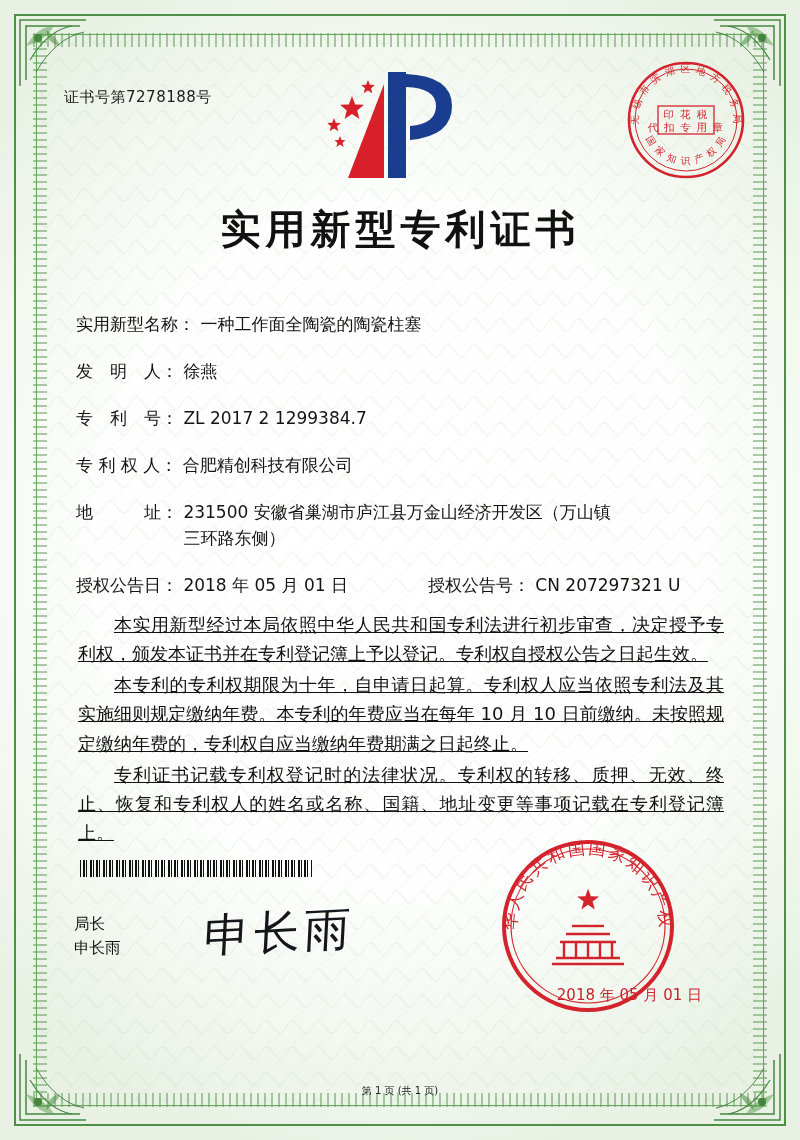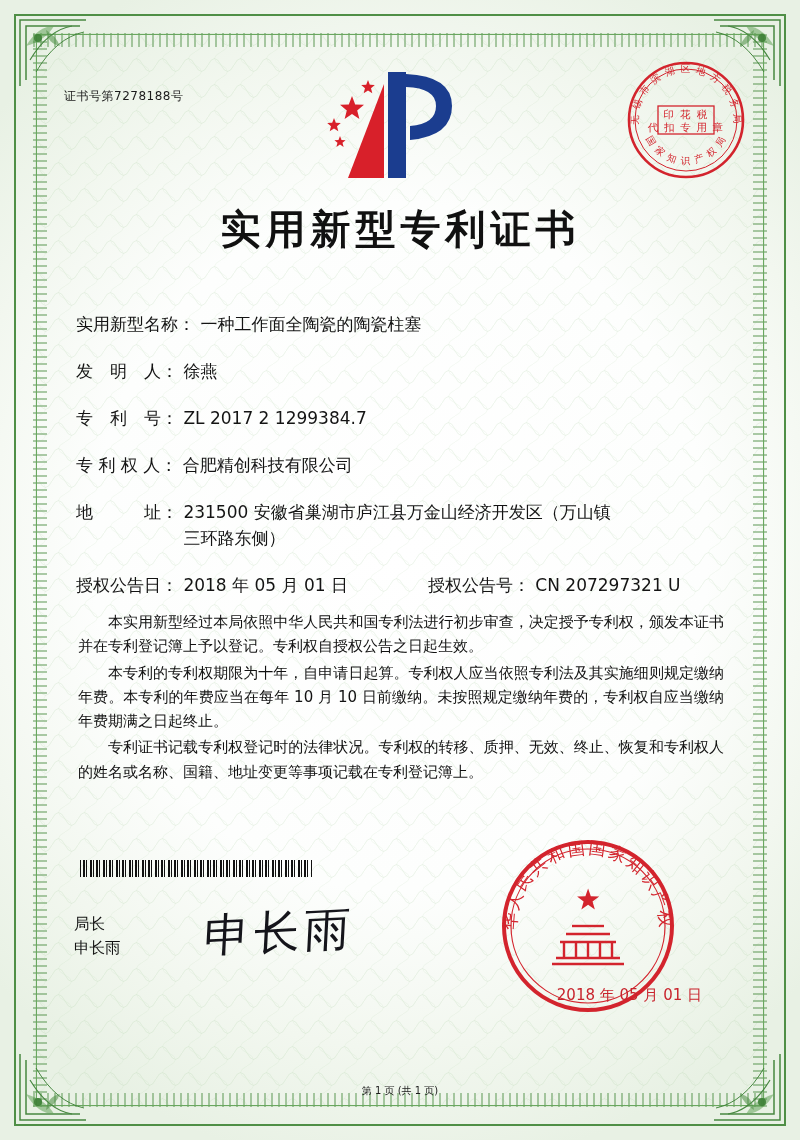--- a/index.html
+++ b/index.html
@@ -63,21 +63,21 @@
 
   
   .content {
     position: absolute;
     left: 54px; top: 50px; right: 54px; bottom: 48px;
   }
   .cert-no {
     position: absolute;
     left: 10px;
     top: 38px;
-    font-size: 12px;
+    font-size: 15px;
     color: #1b1b1b;
     letter-spacing: .5px;
     white-space: nowrap;
   }
   
   .logo {
     position: absolute;
     left: 50%;
     top: 16px;
     transform: translateX(-50%);
@@ -135,24 +135,25 @@
   }
   .row.cols .col2 {
     margin-left: 80px;
   }
 
   .paras {
     position: absolute;
     left: 24px;
     right: 22px;
     top: 560px;
-    font-size: 15px;
+    font-size: 18px;
     line-height: 1.62;
     color: #121212;
     text-align: justify;
+    text-decoration: underline;
   }
   .paras p {
     margin: 0 0 2px 0;
     text-indent: 2em;
   }
 
   
   .barcode {
     position: absolute;
     left: 26px;

